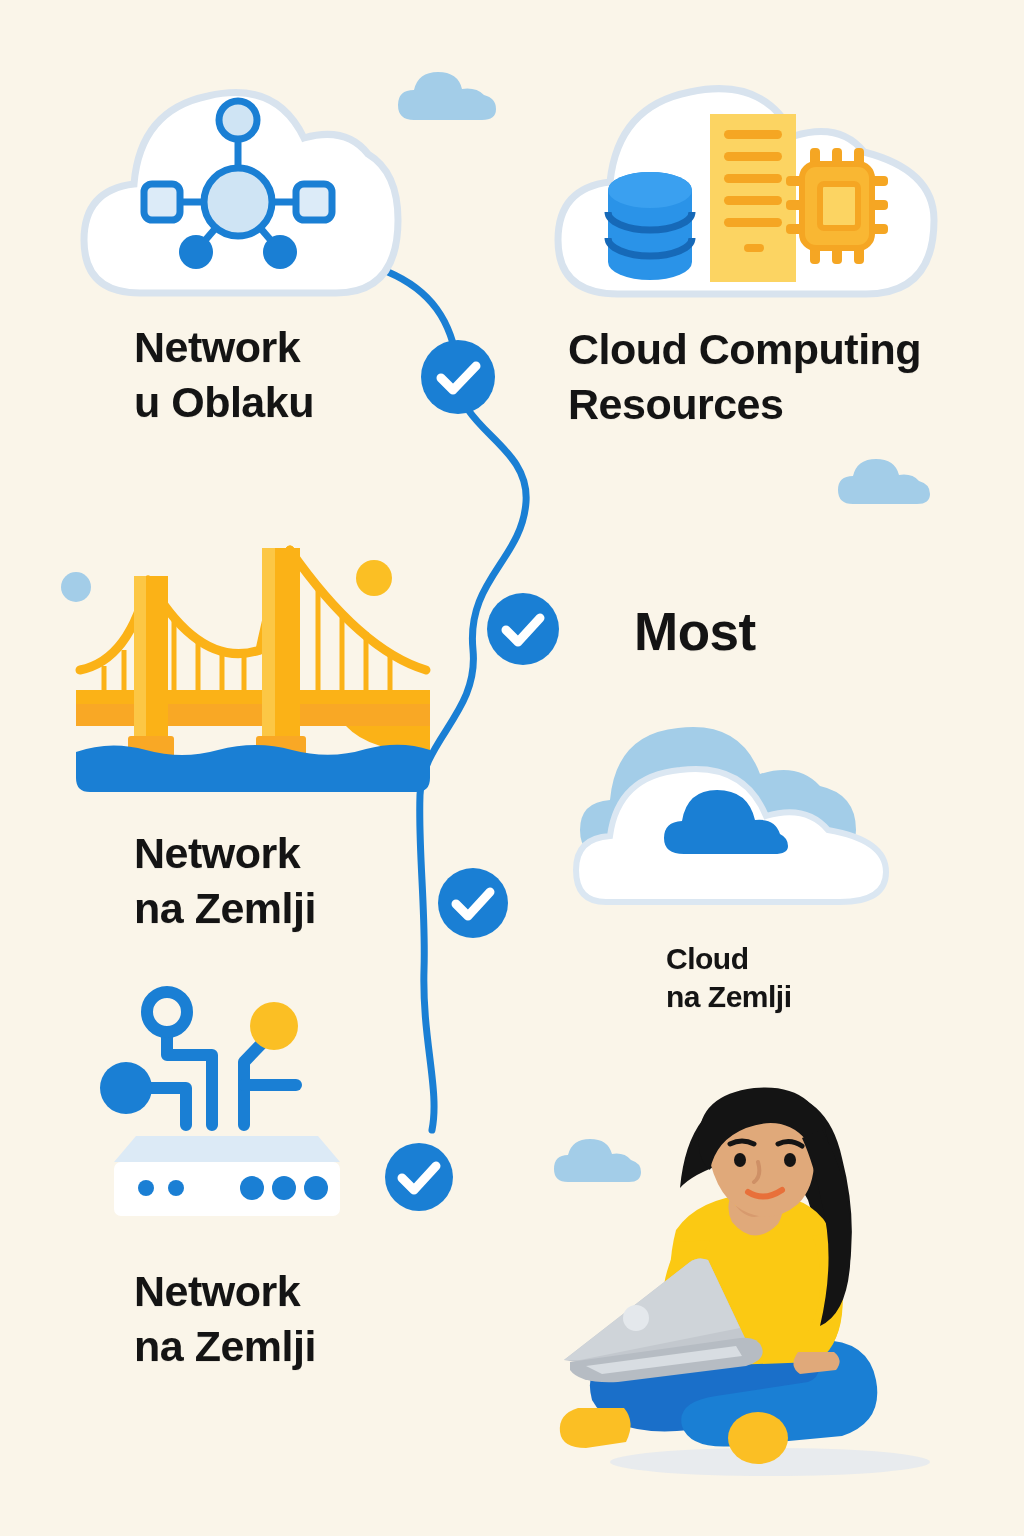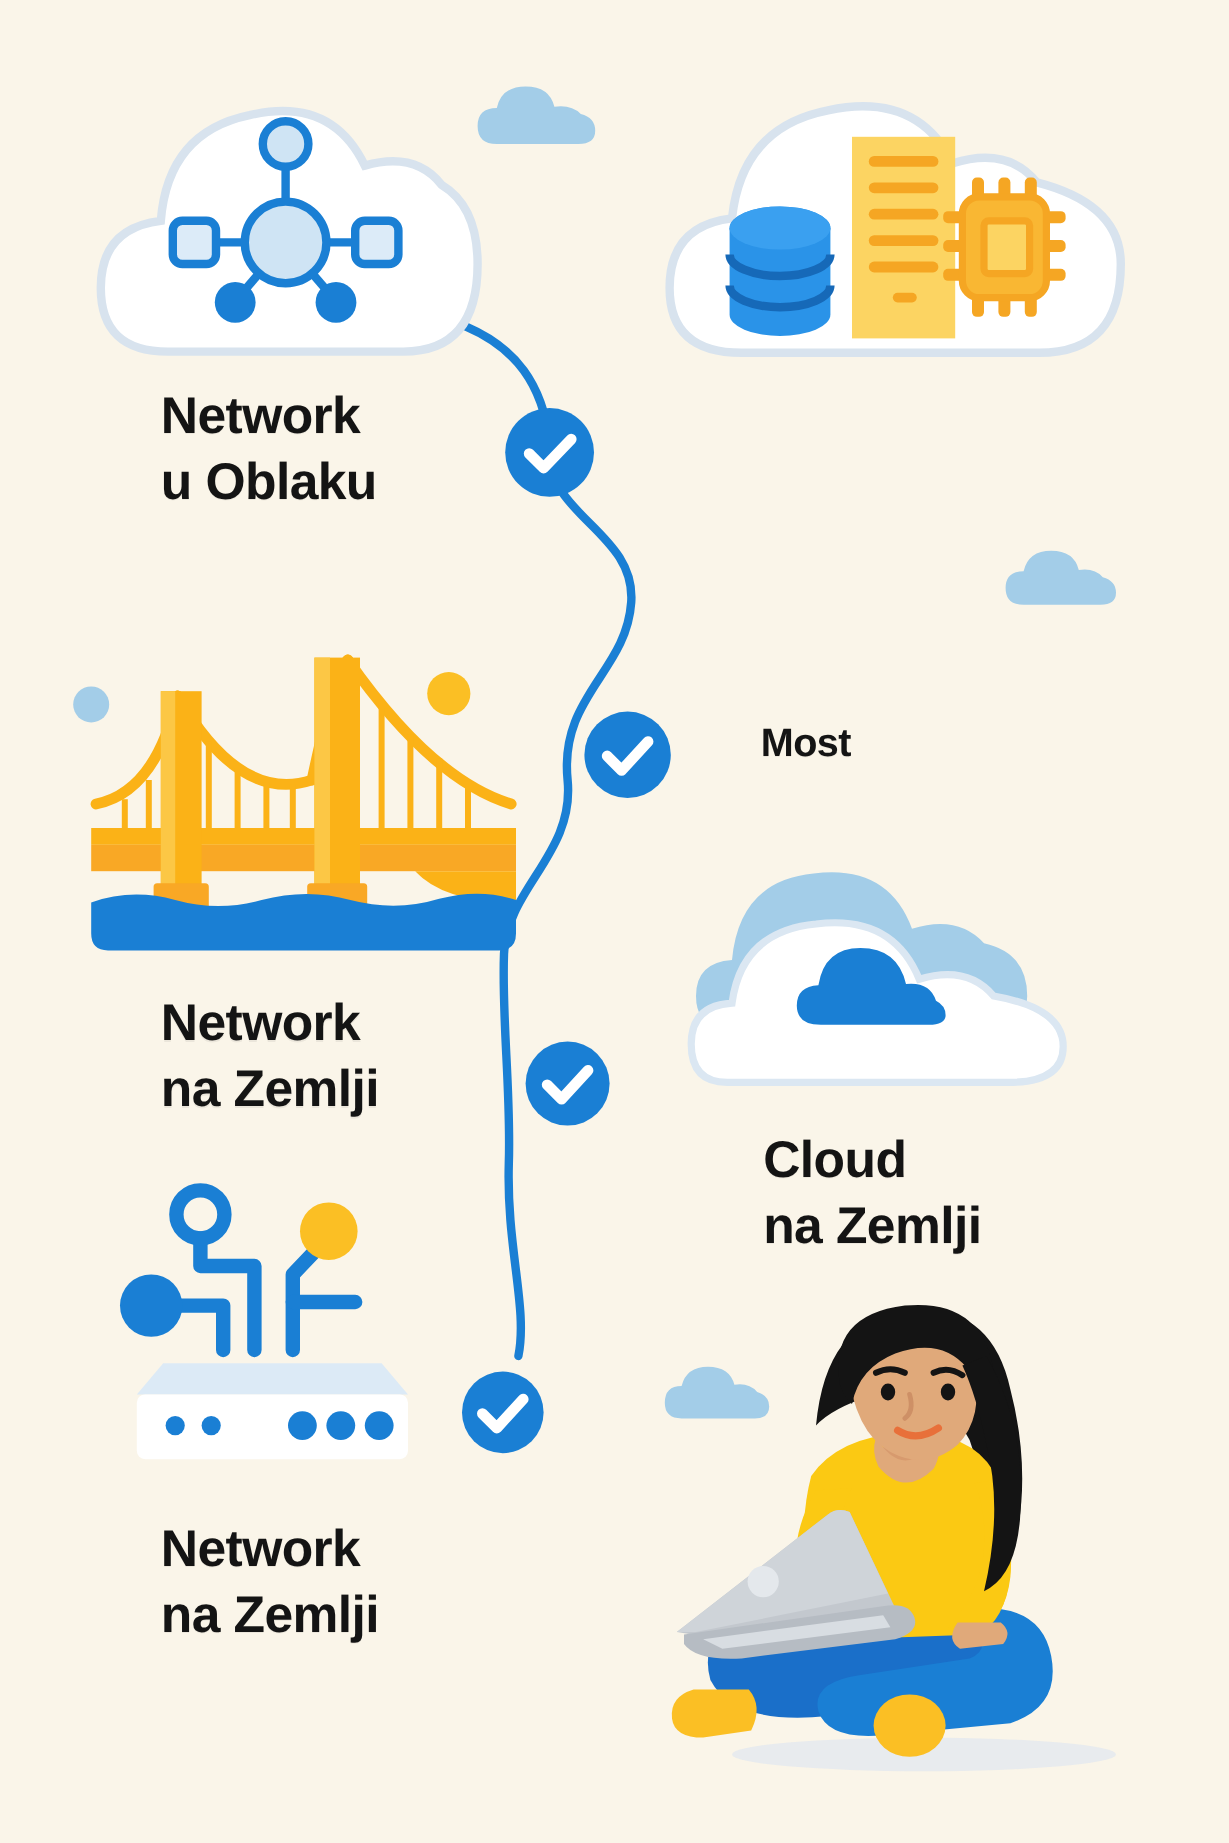--- a/index.html
+++ b/index.html
@@ -18,23 +18,23 @@
     position:absolute;
     font-weight:bold;
     color:#141414;
     line-height:1.28;
     letter-spacing:-0.5px;
     white-space:pre-line;
     text-shadow:0 1px 0 rgba(0,0,0,0.06);
   }
   .lbl-net-cloud   { left:134px; top:320px;  font-size:43px; }
   .lbl-ccr         { left:568px; top:322px;  font-size:43px; }
-  .lbl-most        { left:634px; top:598px;  font-size:33px; }
+  .lbl-most        { left:634px; top:598px;  font-size:53px; }
   .lbl-net-earth   { left:134px; top:826px;  font-size:43px; }
-  .lbl-cloud-earth { left:636px; top:940px;  font-size:43px; }
+  .lbl-cloud-earth { left:666px; top:940px;  font-size:30px; }
   .lbl-net-earth2  { left:134px; top:1264px; font-size:43px; }
 
   
   svg { display:block; overflow:visible; }
 </style>
 </head>
 <body>
 
 <div class="stage">
 
@@ -159,20 +159,22 @@
           <rect x="246" y="158" width="22" height="10" rx="4"></rect>
           <rect x="326" y="110" width="22" height="10" rx="4"></rect>
           <rect x="326" y="134" width="22" height="10" rx="4"></rect>
           <rect x="326" y="158" width="22" height="10" rx="4"></rect>
         </g>
         <rect x="262" y="98" width="70" height="84" rx="14" fill="#F9B733" stroke="#F5A623" stroke-width="6"></rect>
         <rect x="280" y="118" width="38" height="44" rx="4" fill="#FCD462" stroke="#F5A623" stroke-width="6"></rect>
       </g>
     </svg>
   </div>
+  <div class="label lbl-ccr">Cloud Computing
+Resources</div>
 
   <div class="node" style="left:70px; top:540px;">
     <svg width="366" height="260" viewBox="0 0 366 260">
       <g>
 
         <path d="M10 130 Q60 120 78 40" fill="none" stroke="#FBB217" stroke-width="9" stroke-linecap="round"></path>
         <path d="M78 40 Q130 130 190 110" fill="none" stroke="#FBB217" stroke-width="9" stroke-linecap="round"></path>
         <path d="M190 110 Q210 16 220 10" fill="none" stroke="#FBB217" stroke-width="9" stroke-linecap="round"></path>
         <path d="M220 10 Q290 110 356 130" fill="none" stroke="#FBB217" stroke-width="9" stroke-linecap="round"></path>
 

